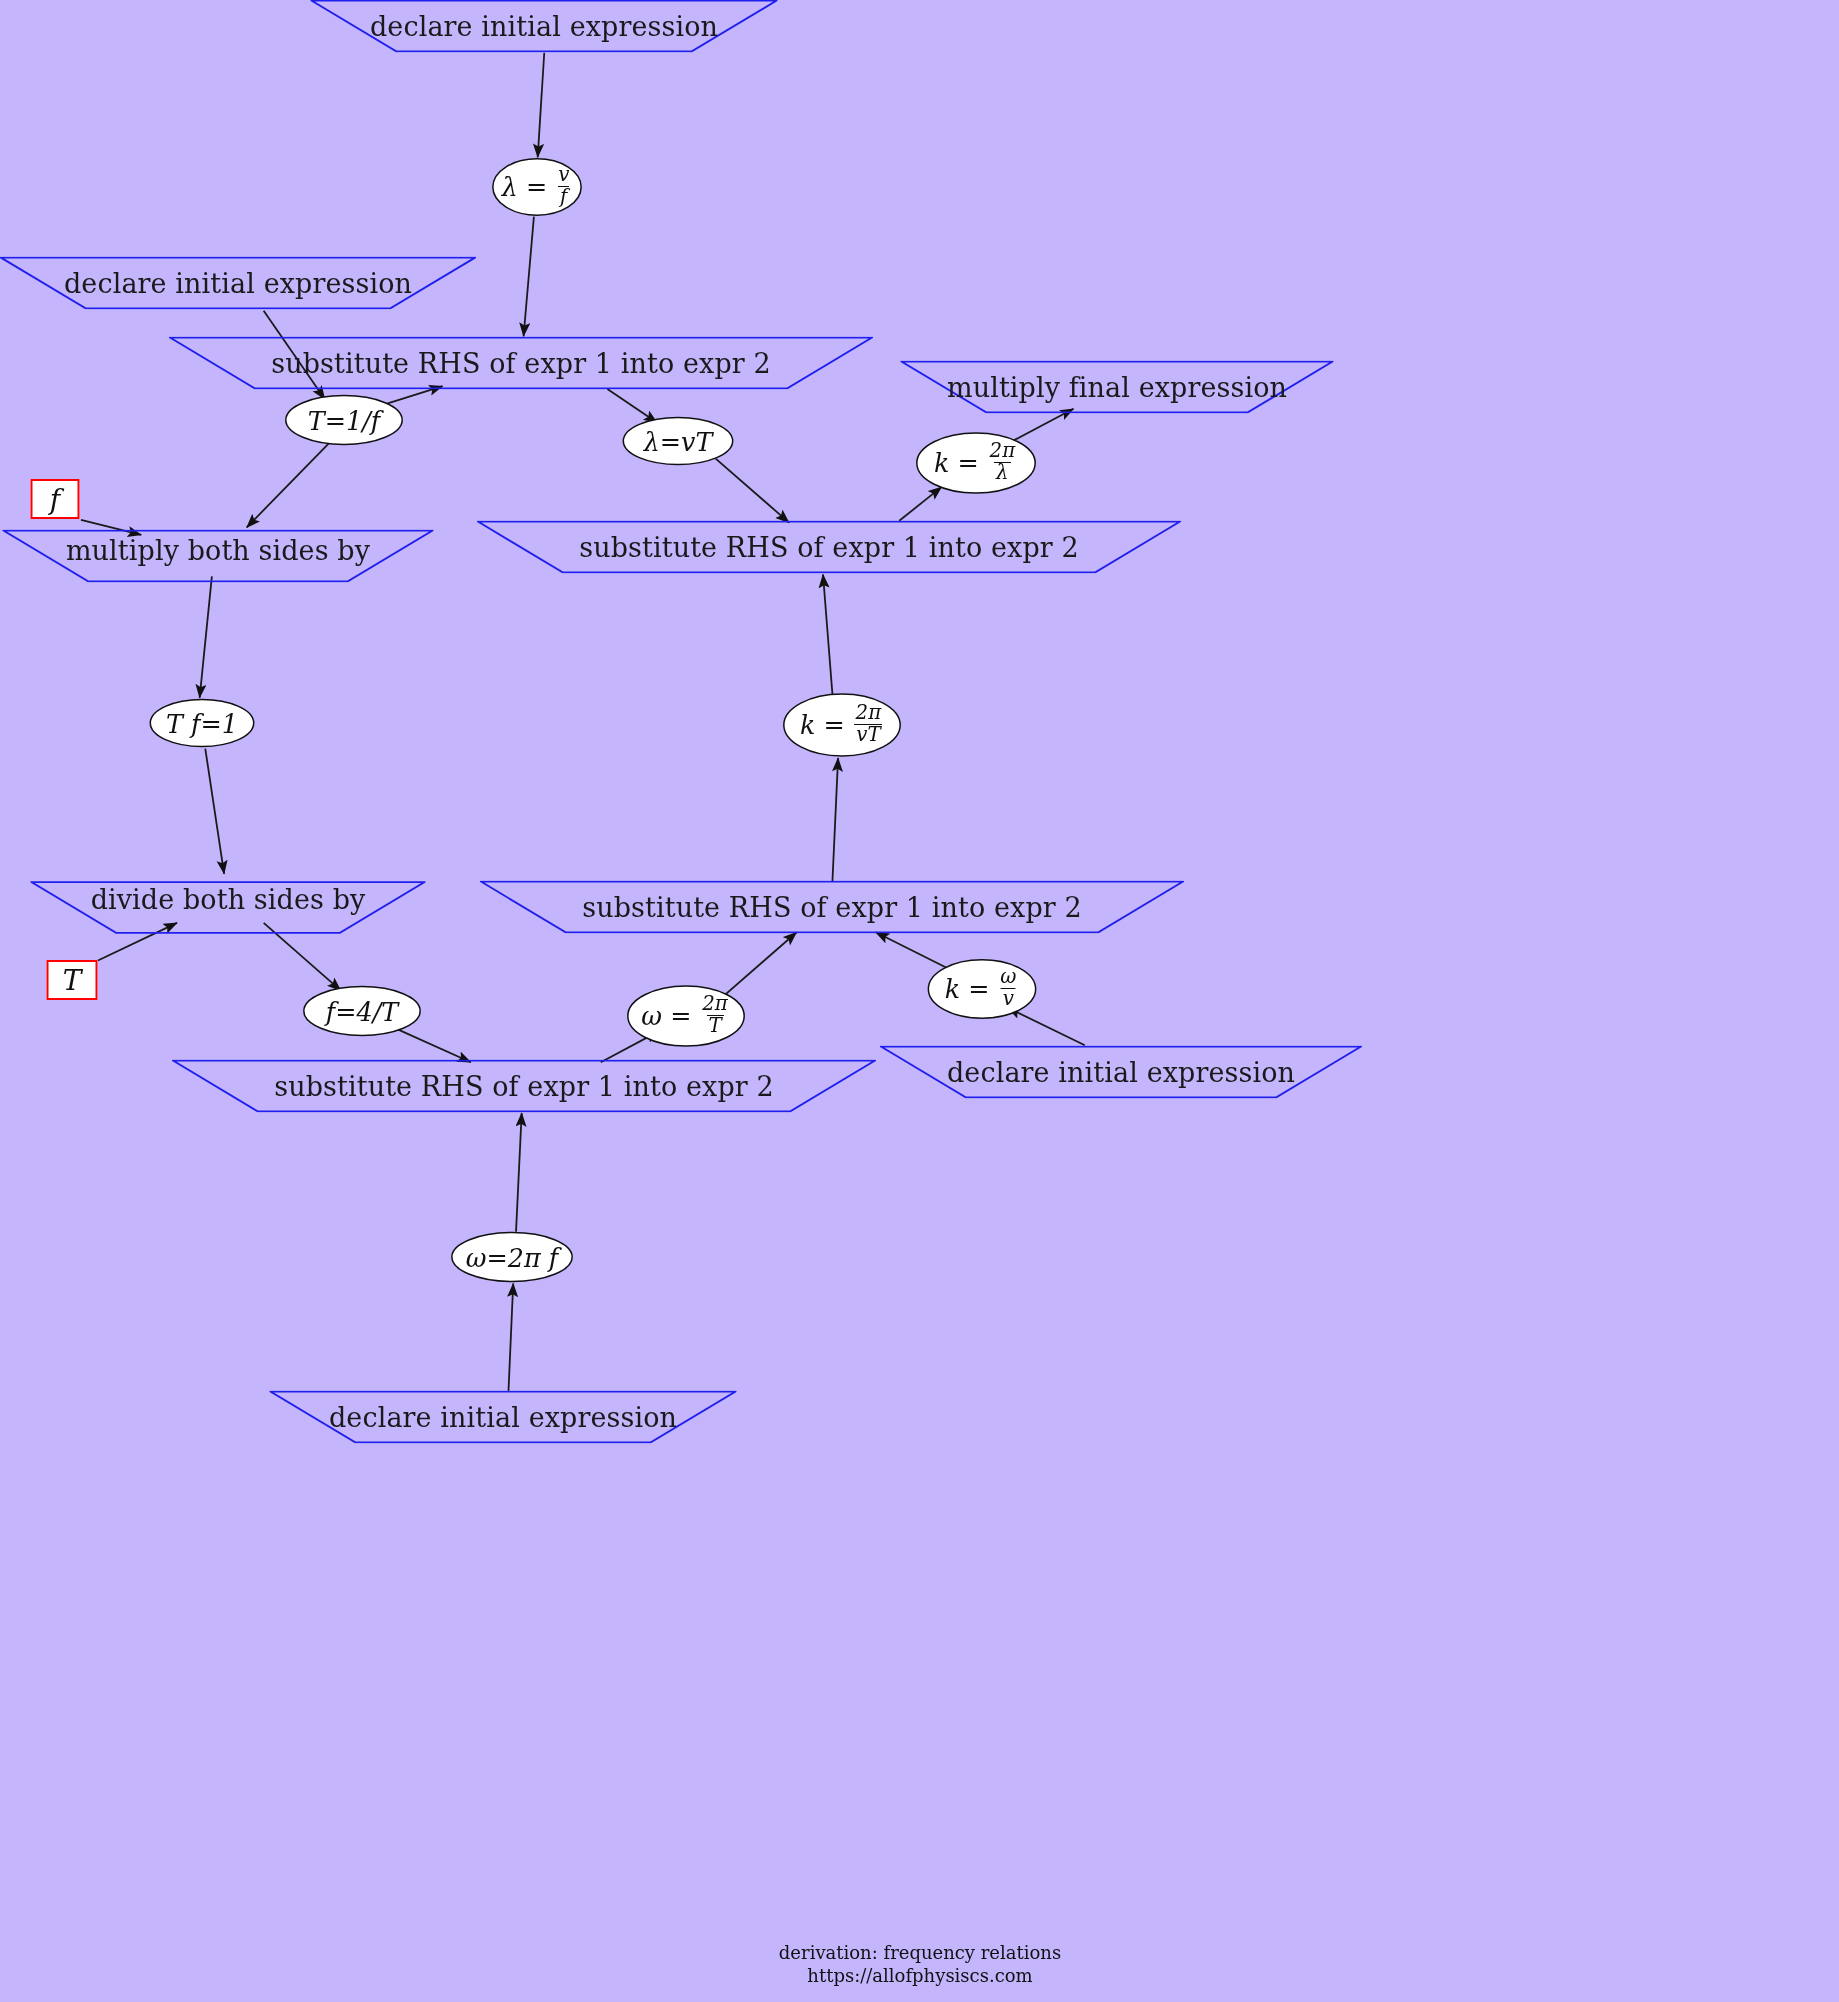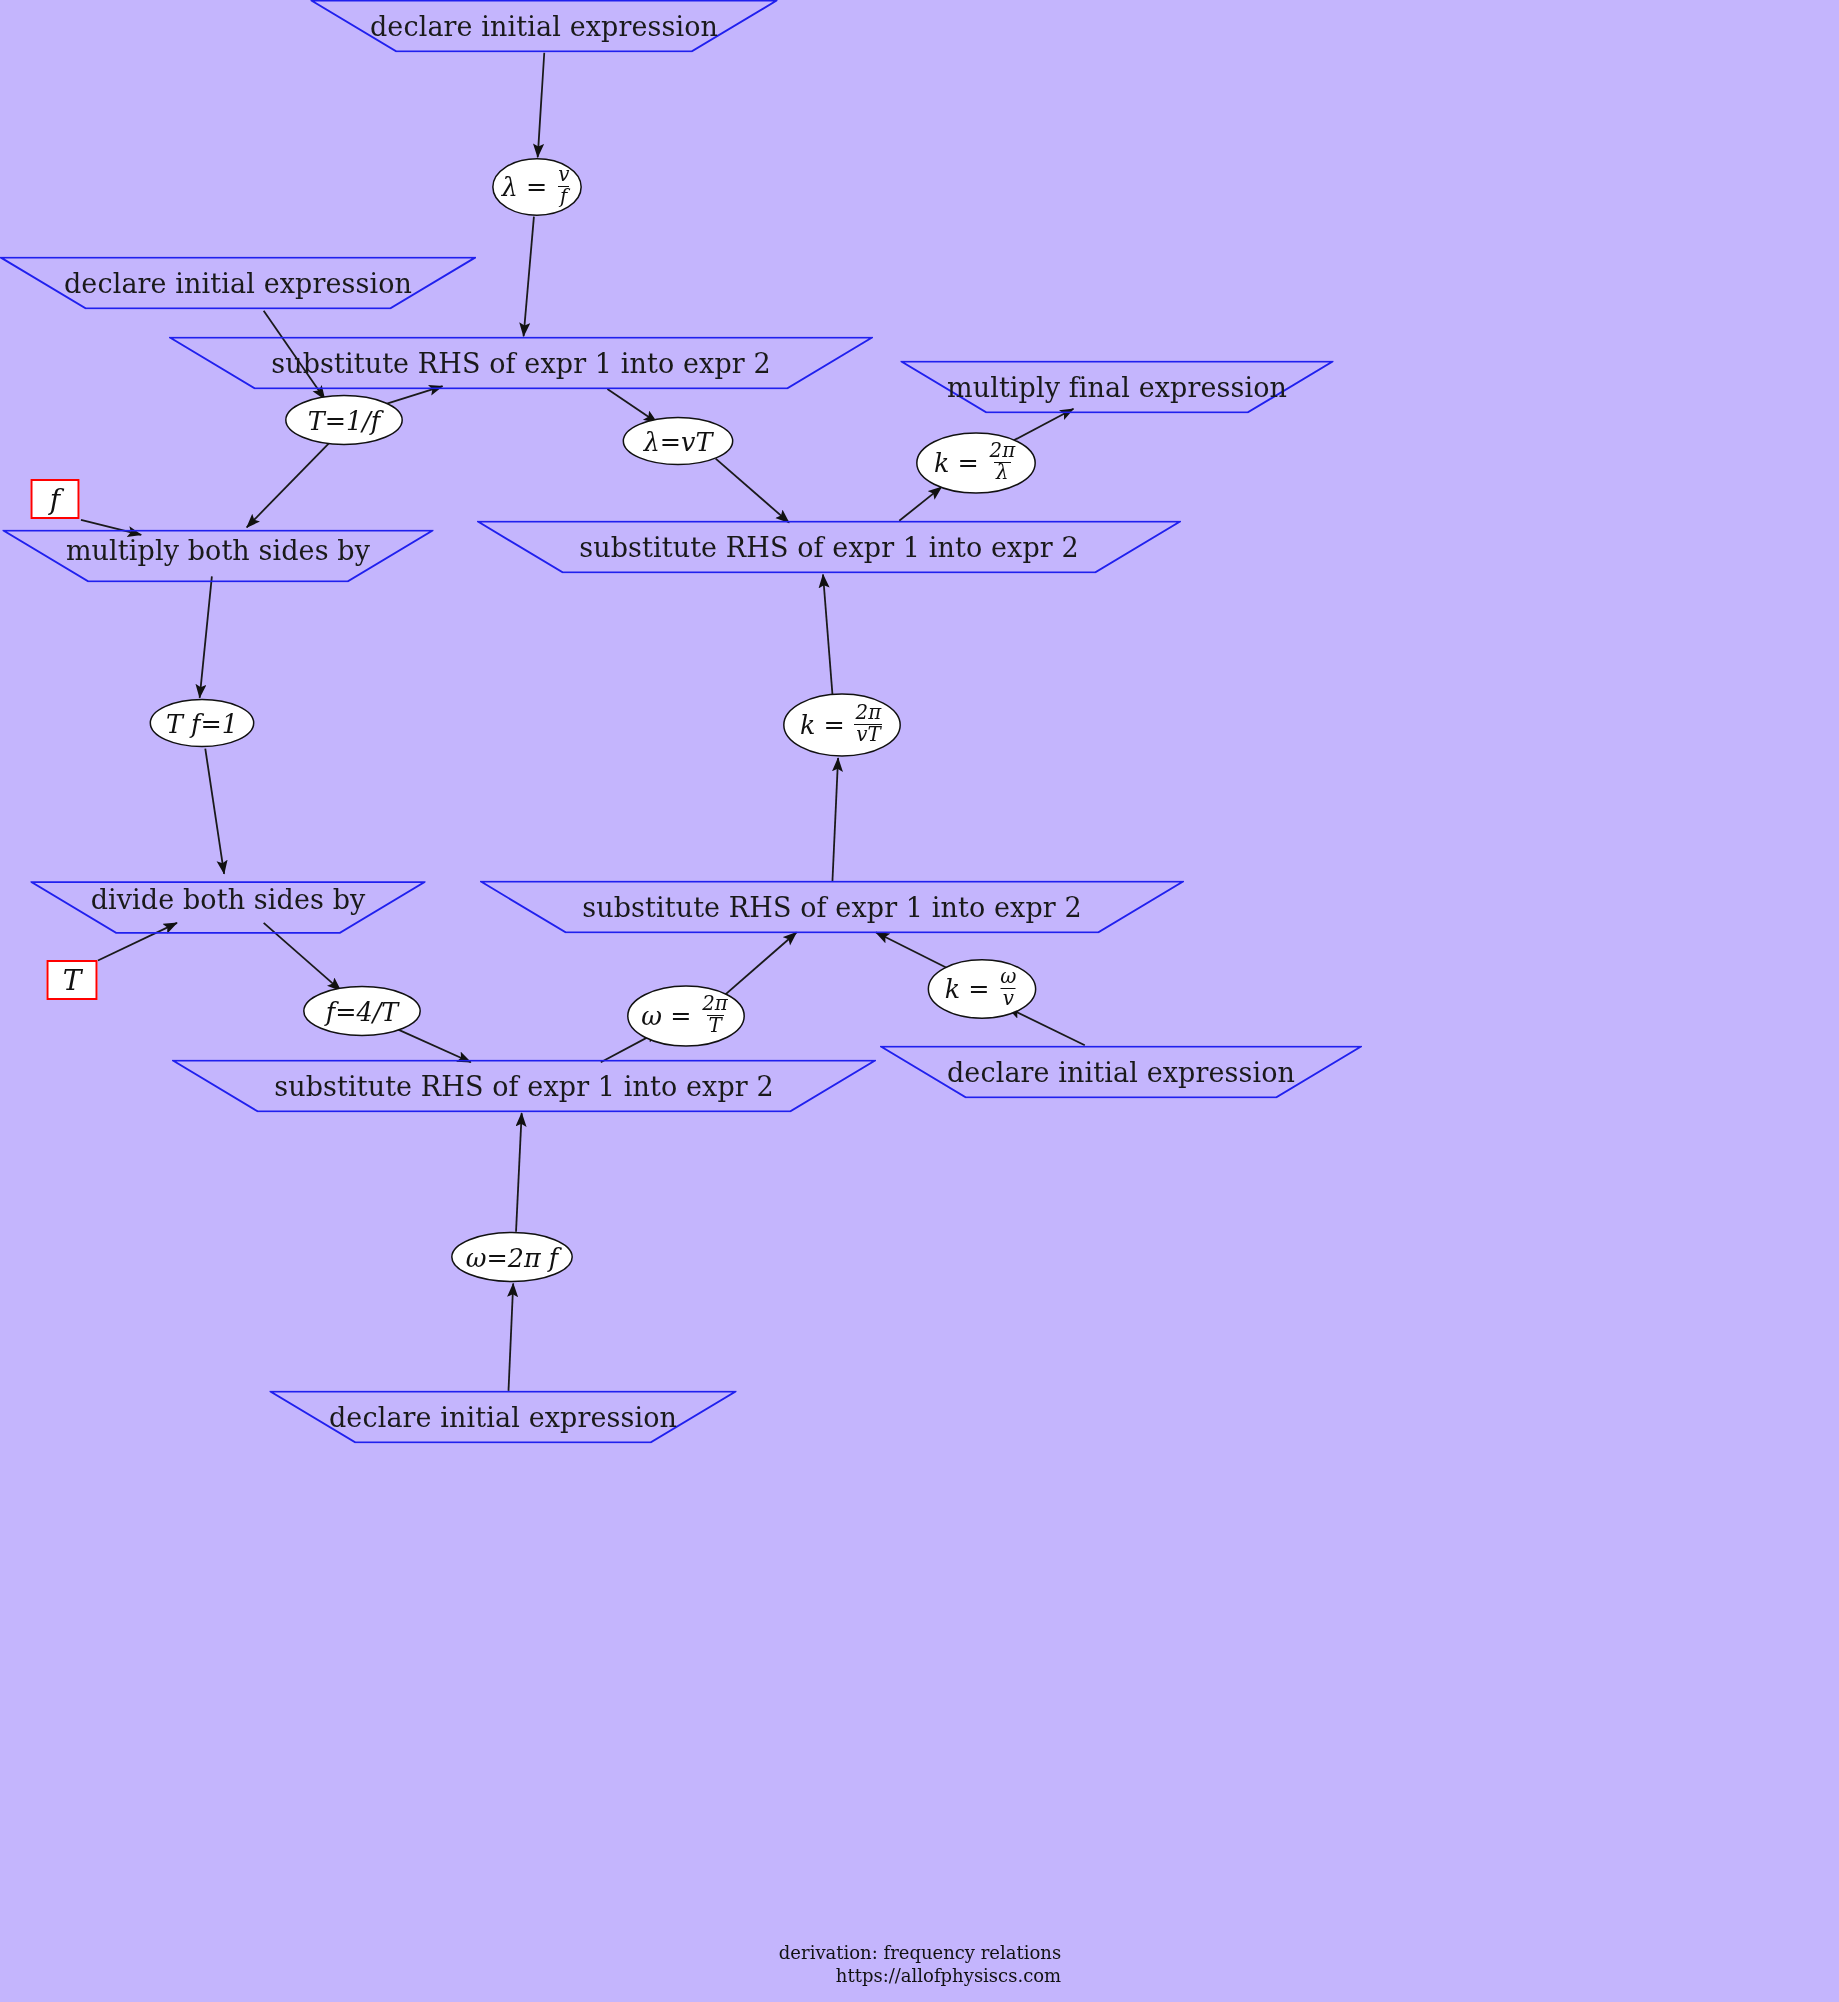--- a/index.html
+++ b/index.html
@@ -95,21 +95,21 @@
     font-style: italic;
     display: flex;
     align-items: center;
     justify-content: center;
     box-sizing: border-box;
   }
   .caption {
     position: absolute;
     left: 50%;
     transform: translateX(-50%);
-    text-align: right;
+    text-align: center;
     font-size: 18px;
     line-height: 1.25;
     color: #111;
     font-family: "DejaVu Serif", "Liberation Serif", serif;
   }
   .caption div { white-space: nowrap; }
 </style>
 </head>
 <body>
 

